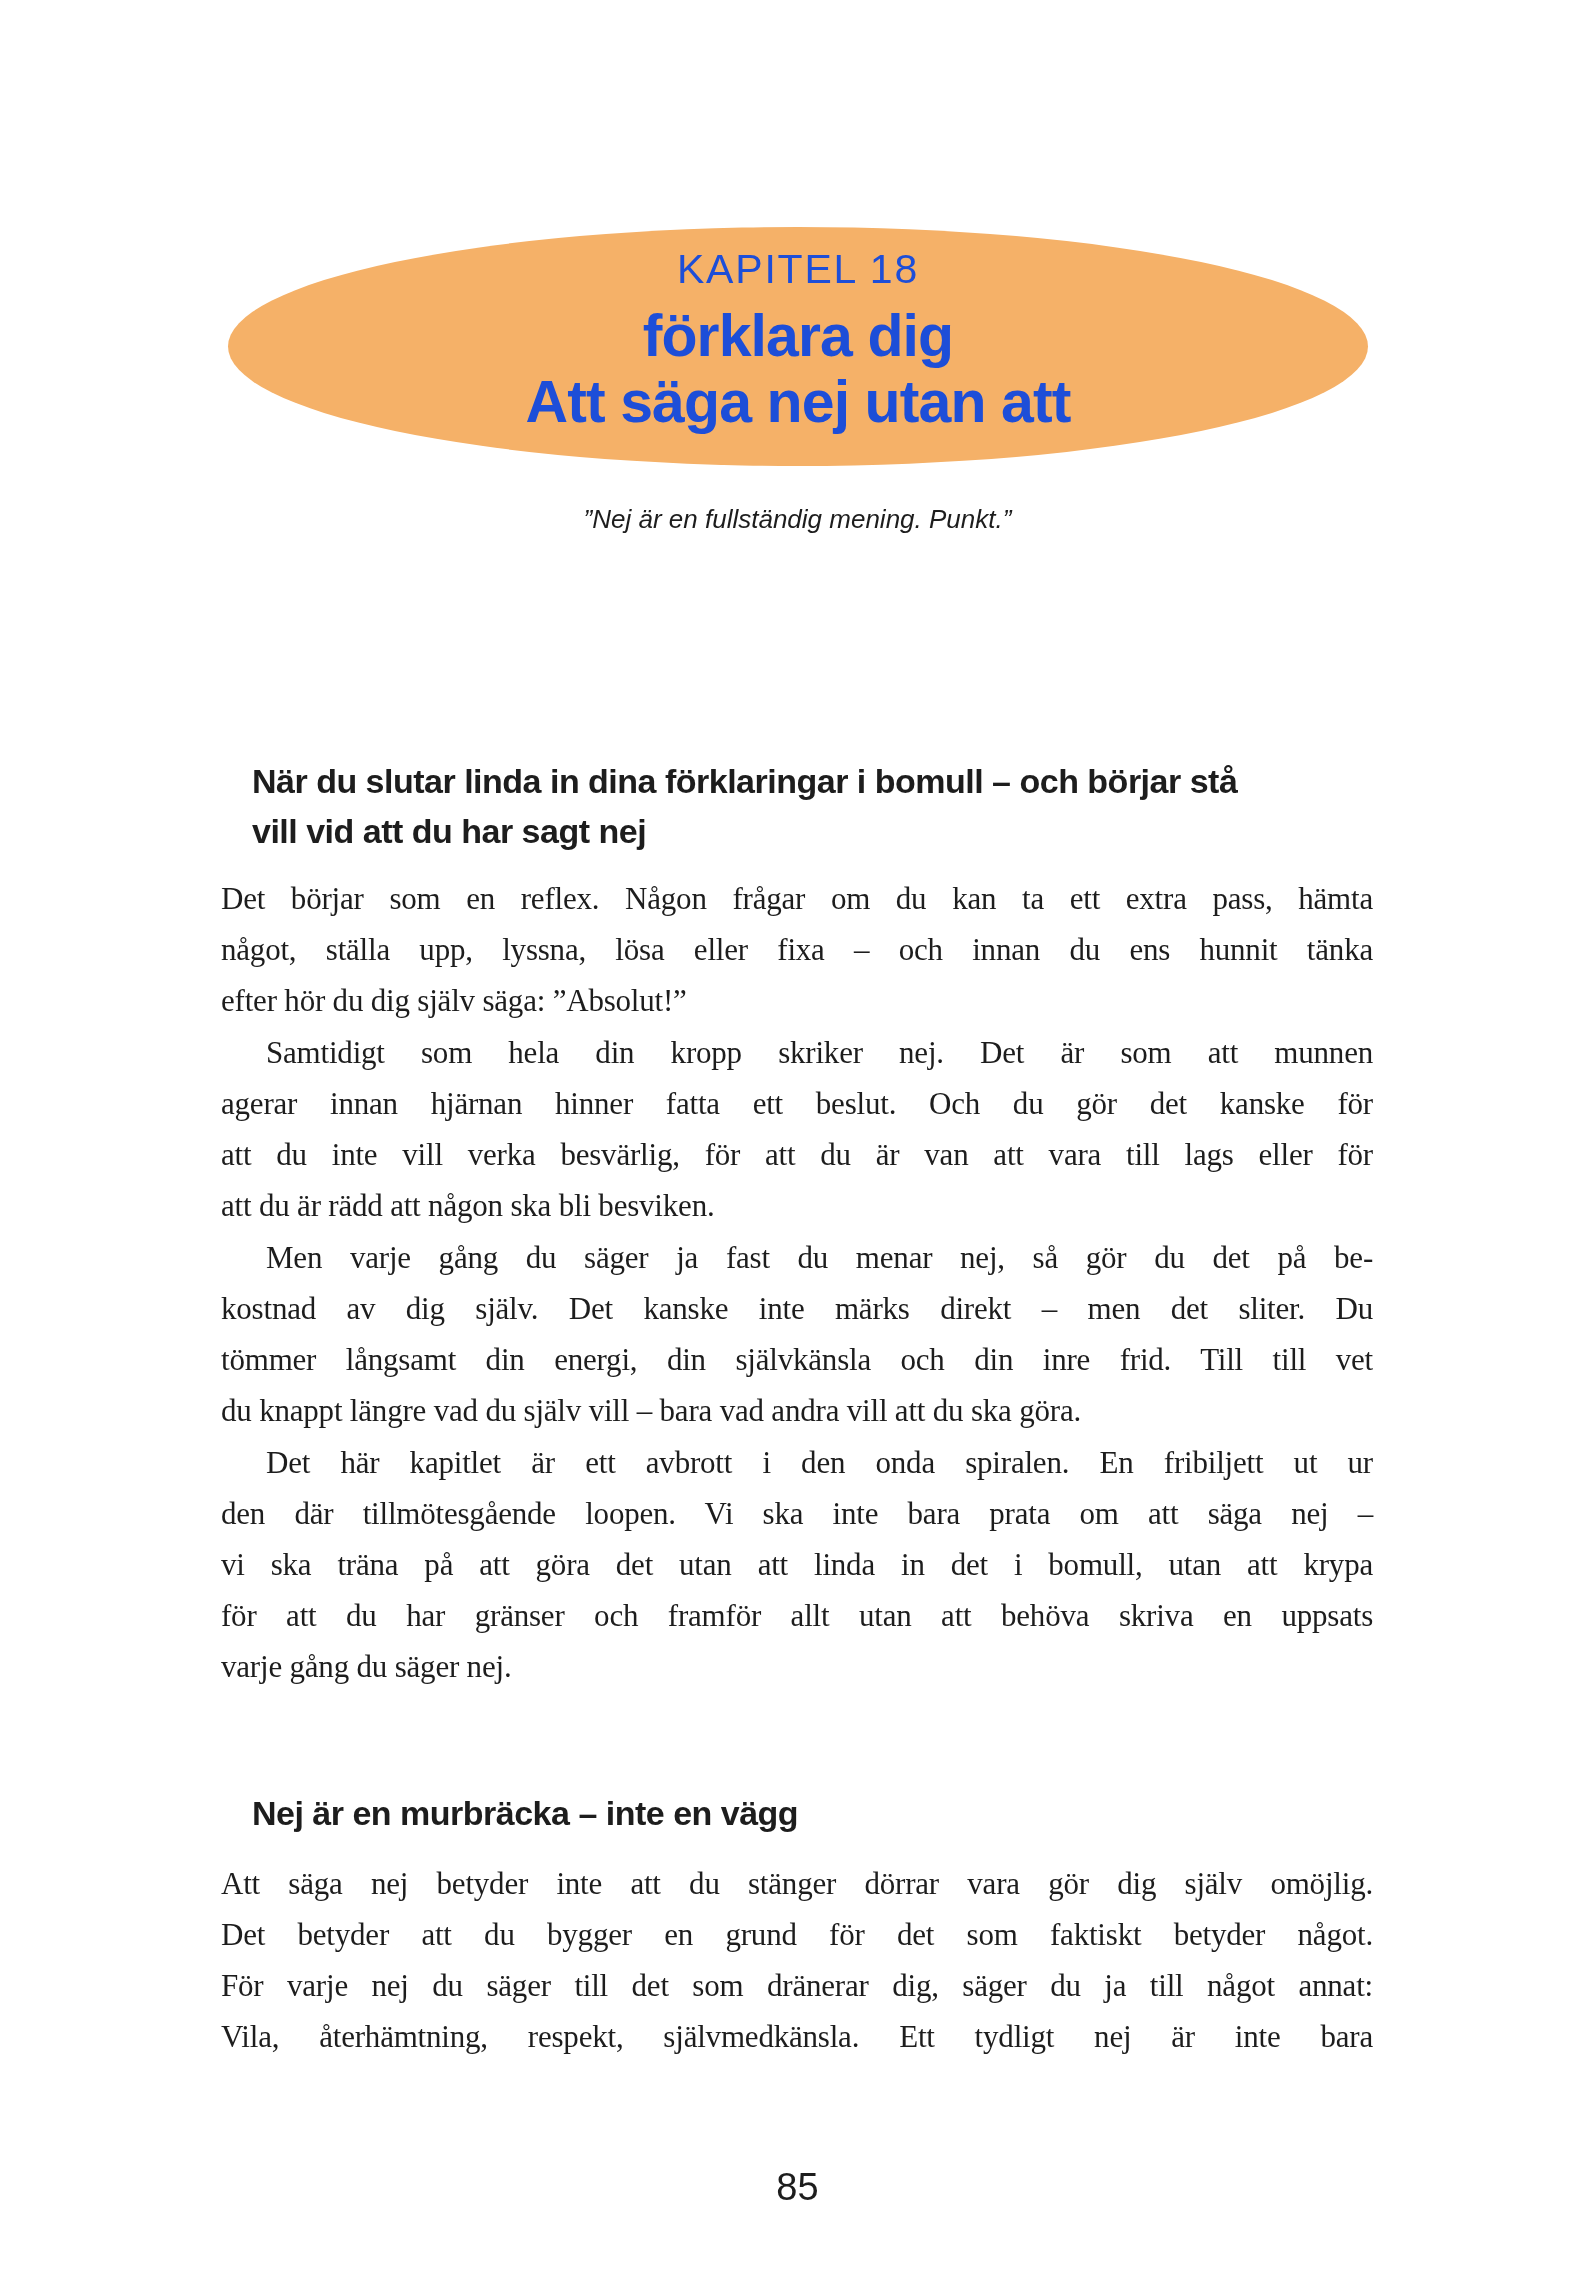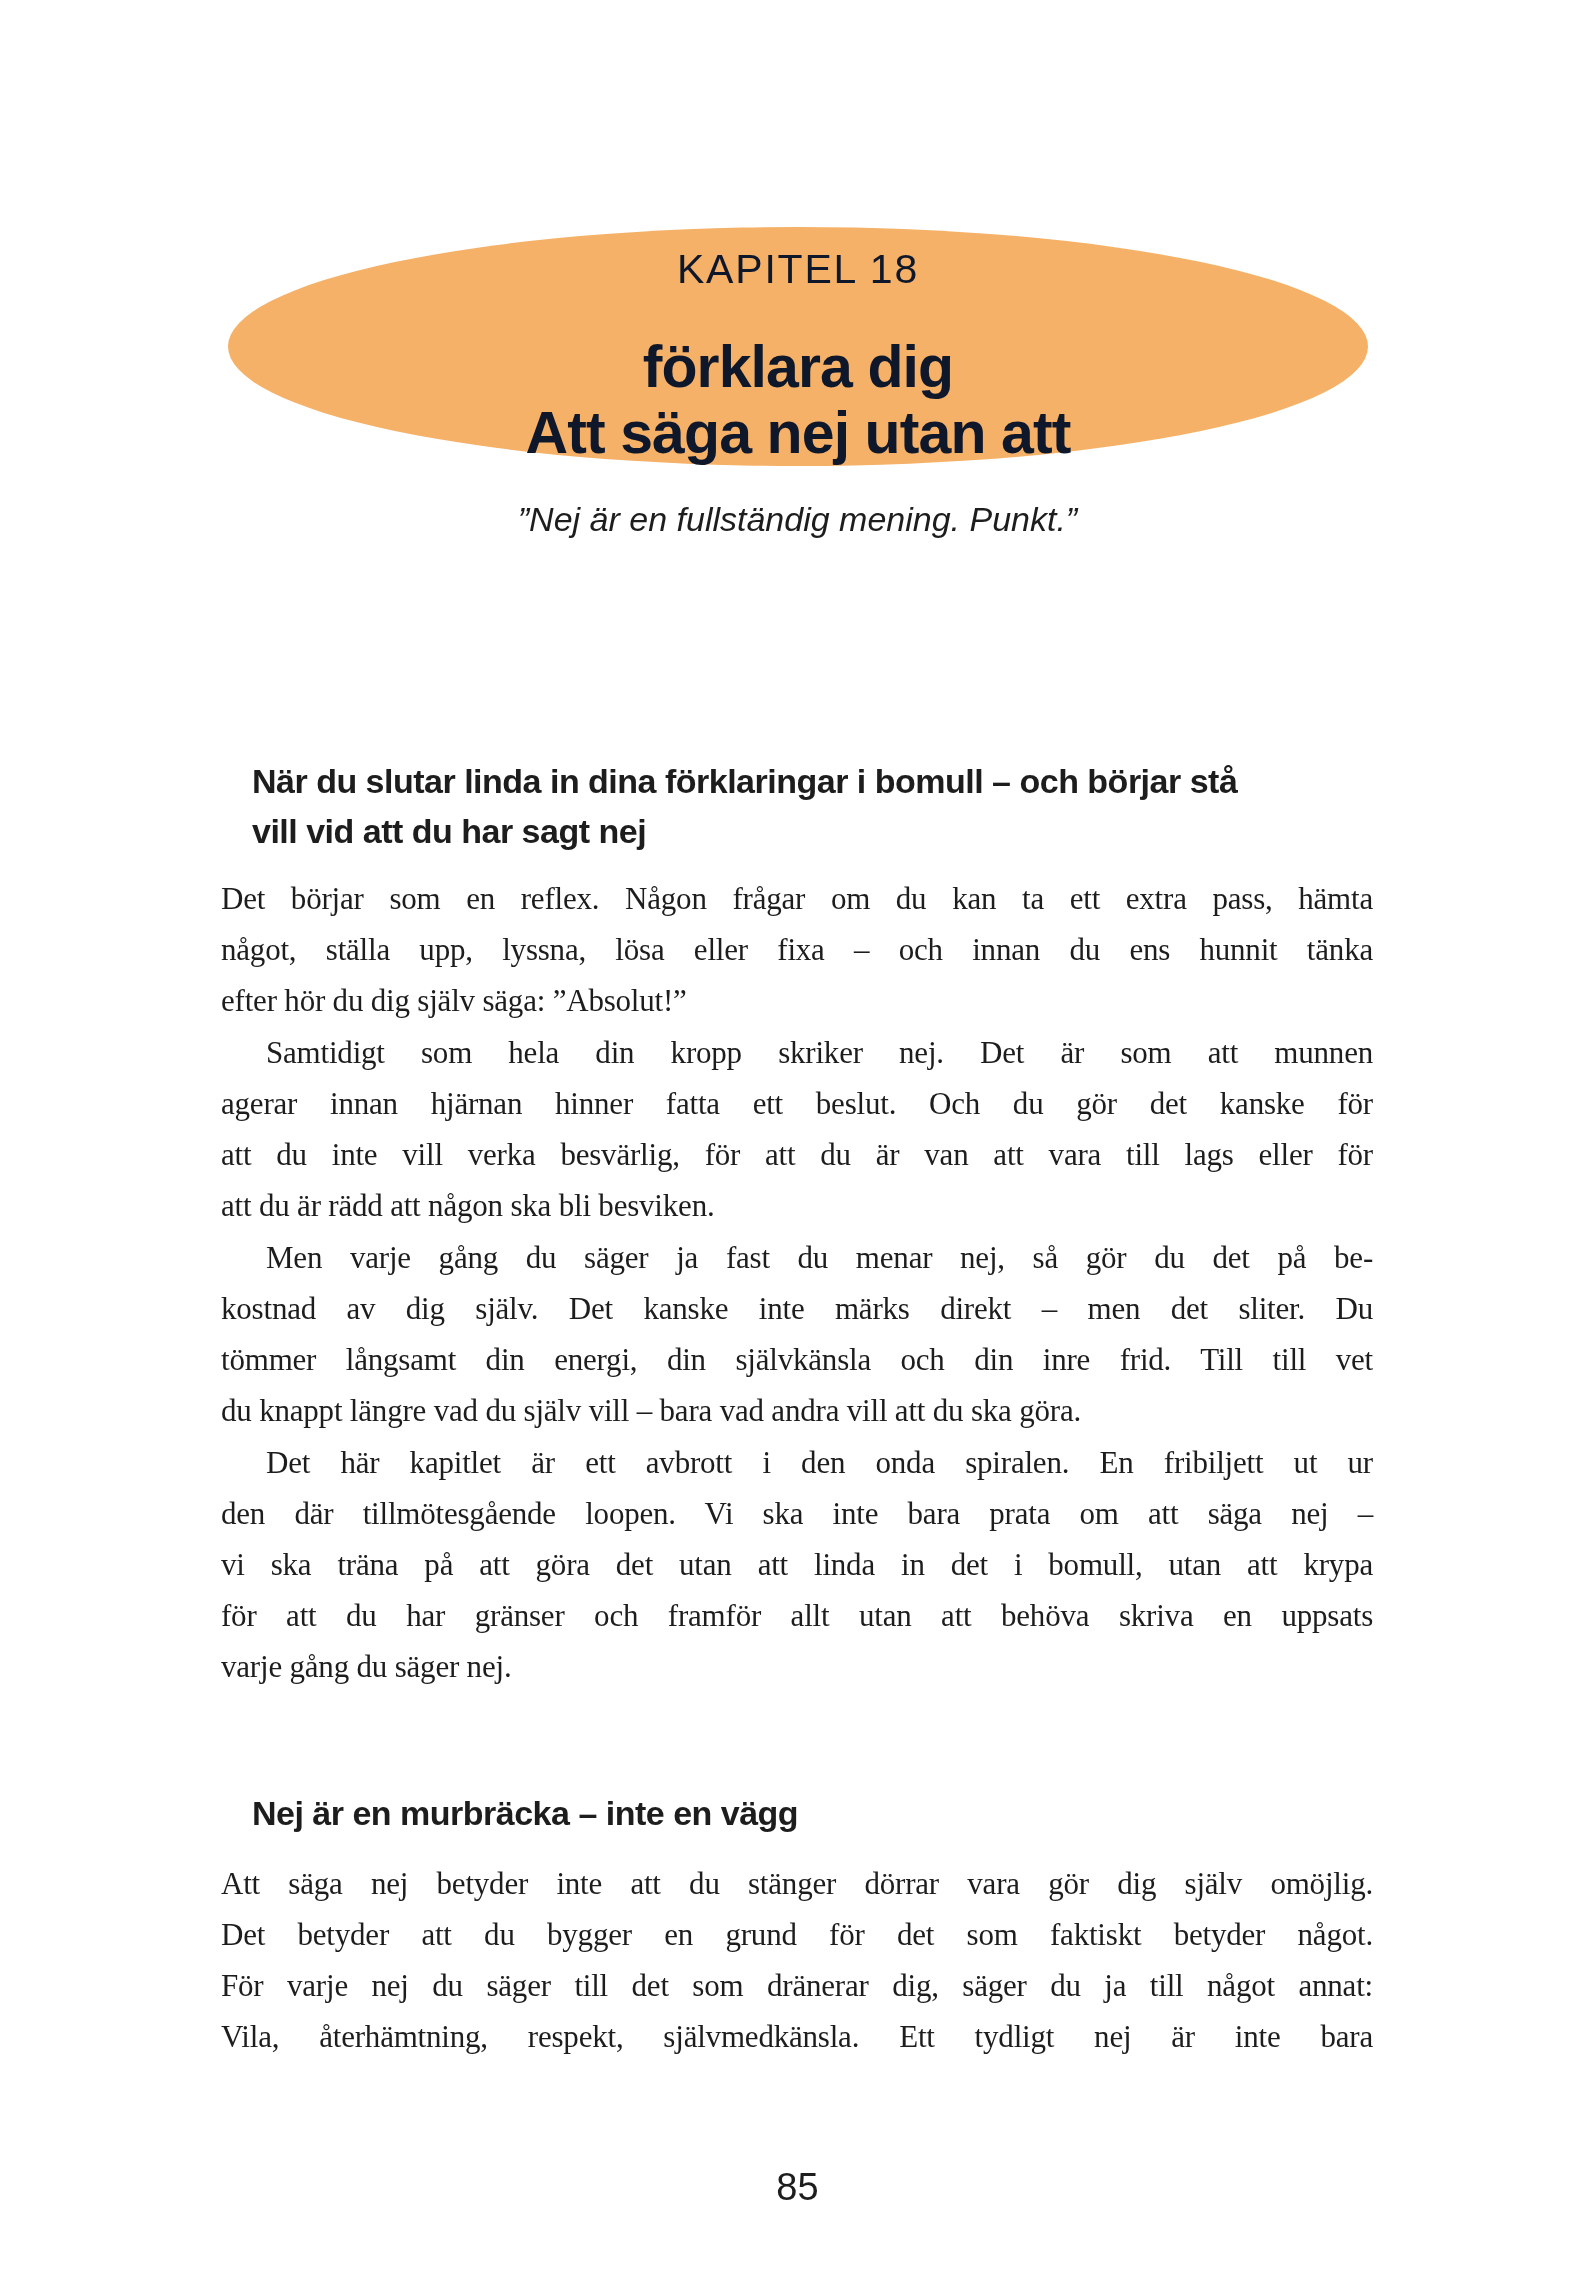--- a/index.html
+++ b/index.html
@@ -32,21 +32,21 @@
   }
   .btitle .tline{white-space:nowrap;}
   .btitle{margin-top:7.2px;}
 
   
   .epigraph{
     position:absolute;left:0;top:497px;width:1595px;
     text-align:center;
     font-family:"Liberation Sans",sans-serif;
     font-style:italic;
-    font-size:34px;line-height:45px;
+    font-size:26px;line-height:45px;
   }
 
   
   .block{position:absolute;left:221px;width:1152px;}
   .heading{
     font-family:"Liberation Sans",sans-serif;
     font-weight:bold;
     font-size:34px;line-height:50px;letter-spacing:-0.5px;
   }
   .heading .hline{white-space:nowrap;margin-left:31px;}
@@ -62,21 +62,21 @@
     text-align:center;
     font-family:"Liberation Sans",sans-serif;
     font-size:38px;line-height:43px;
   }
 </style>
 </head>
 <body style="color: rgb(29, 29, 29);">
 
 <div class="page">
 
-  <div class="badge" id="badge" style="background: rgb(245, 177, 104); color: #0f172a; justify-content: space-between;">
+  <div class="badge" id="badge" style="background: rgb(245, 177, 104); color: #1d4ed8;">
     <div class="kicker">KAPITEL 18</div>
     <div class="btitle">
       <div class="tline">förklara dig</div>
       <div class="tline">Att säga nej utan att</div>
     </div>
   </div>
 
   <div class="epigraph">”Nej är en fullständig mening. Punkt.”</div>
 
   <div class="block heading" style="top:756px;">

